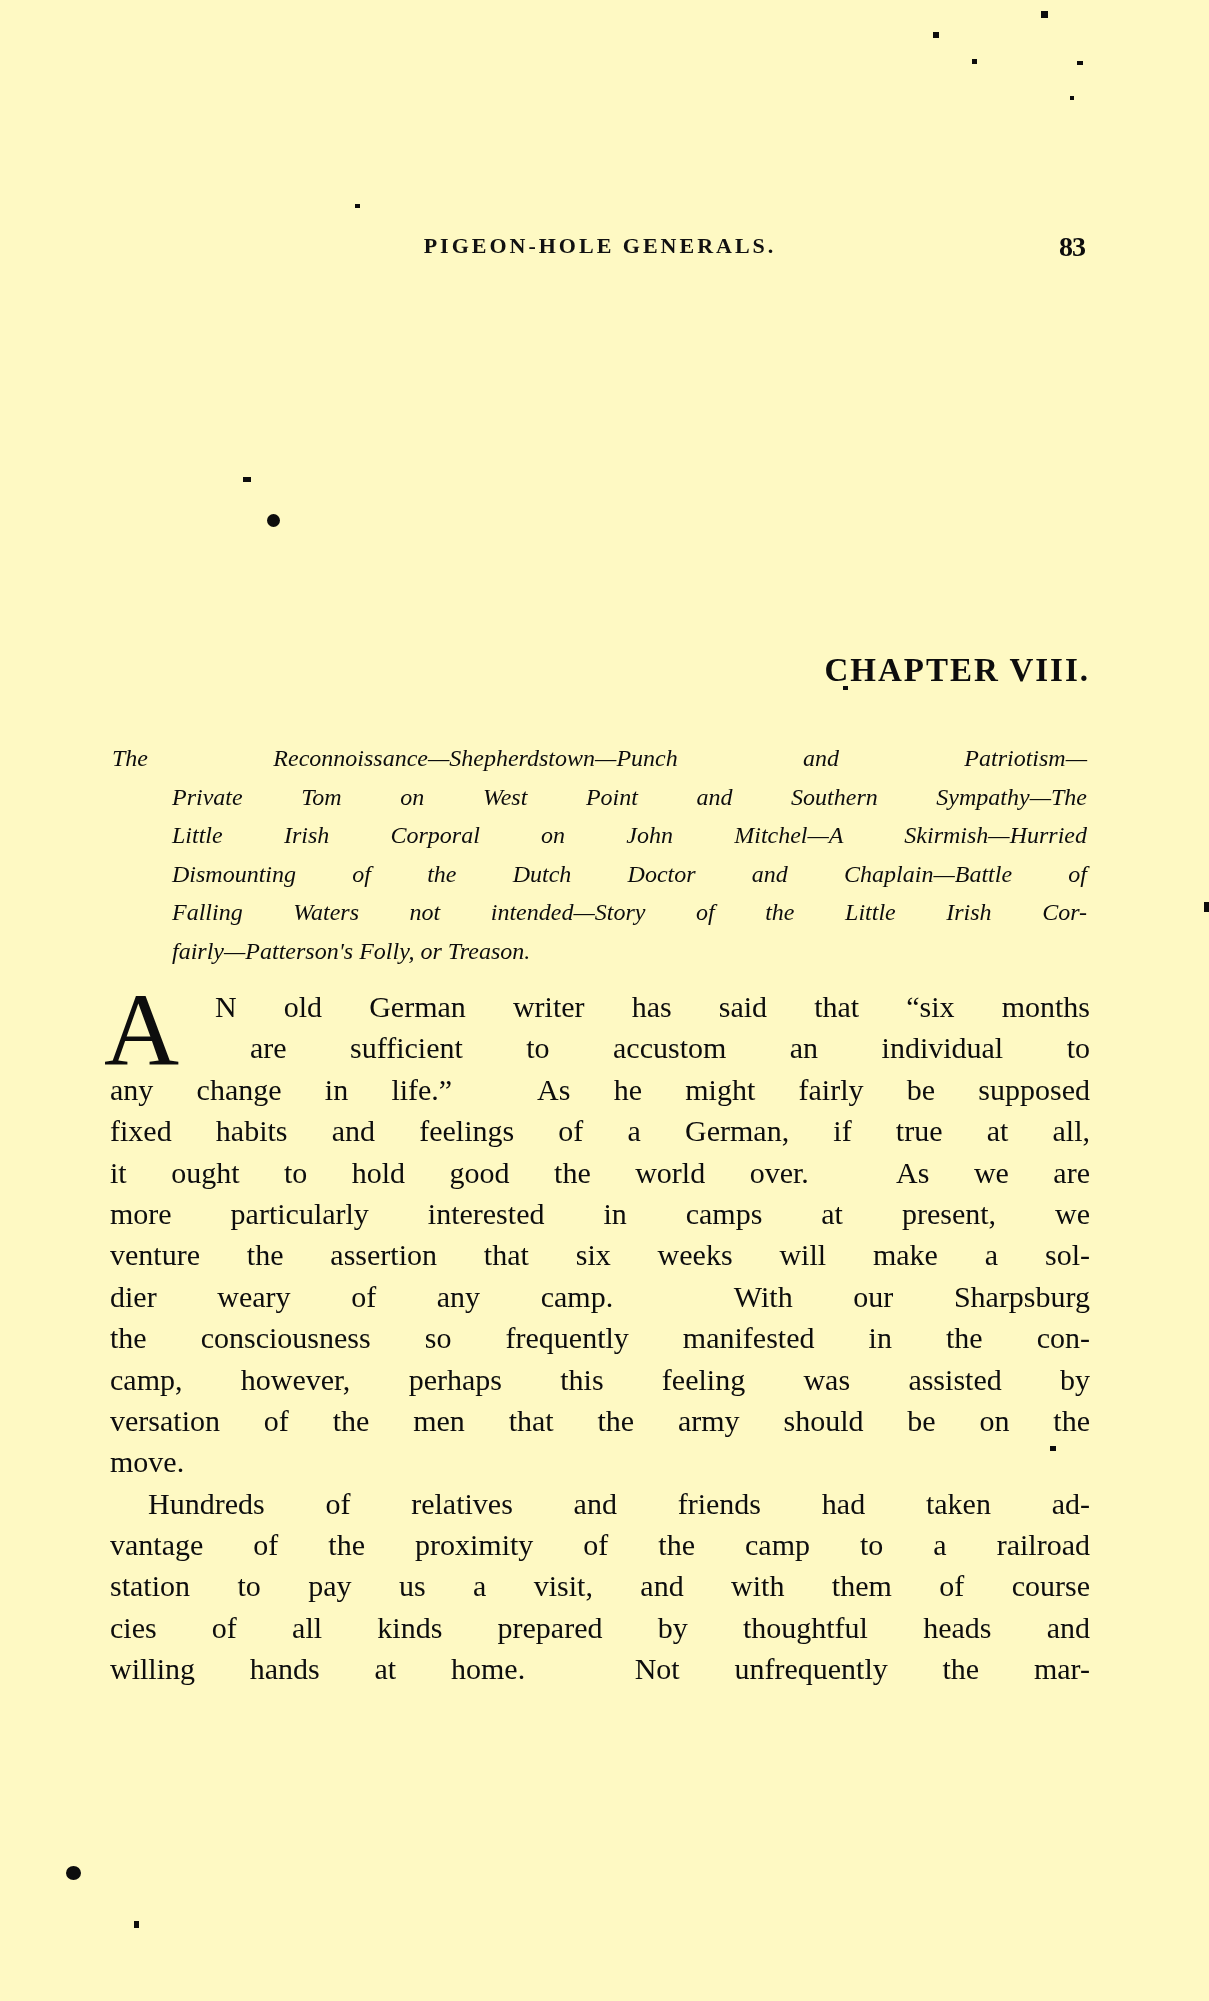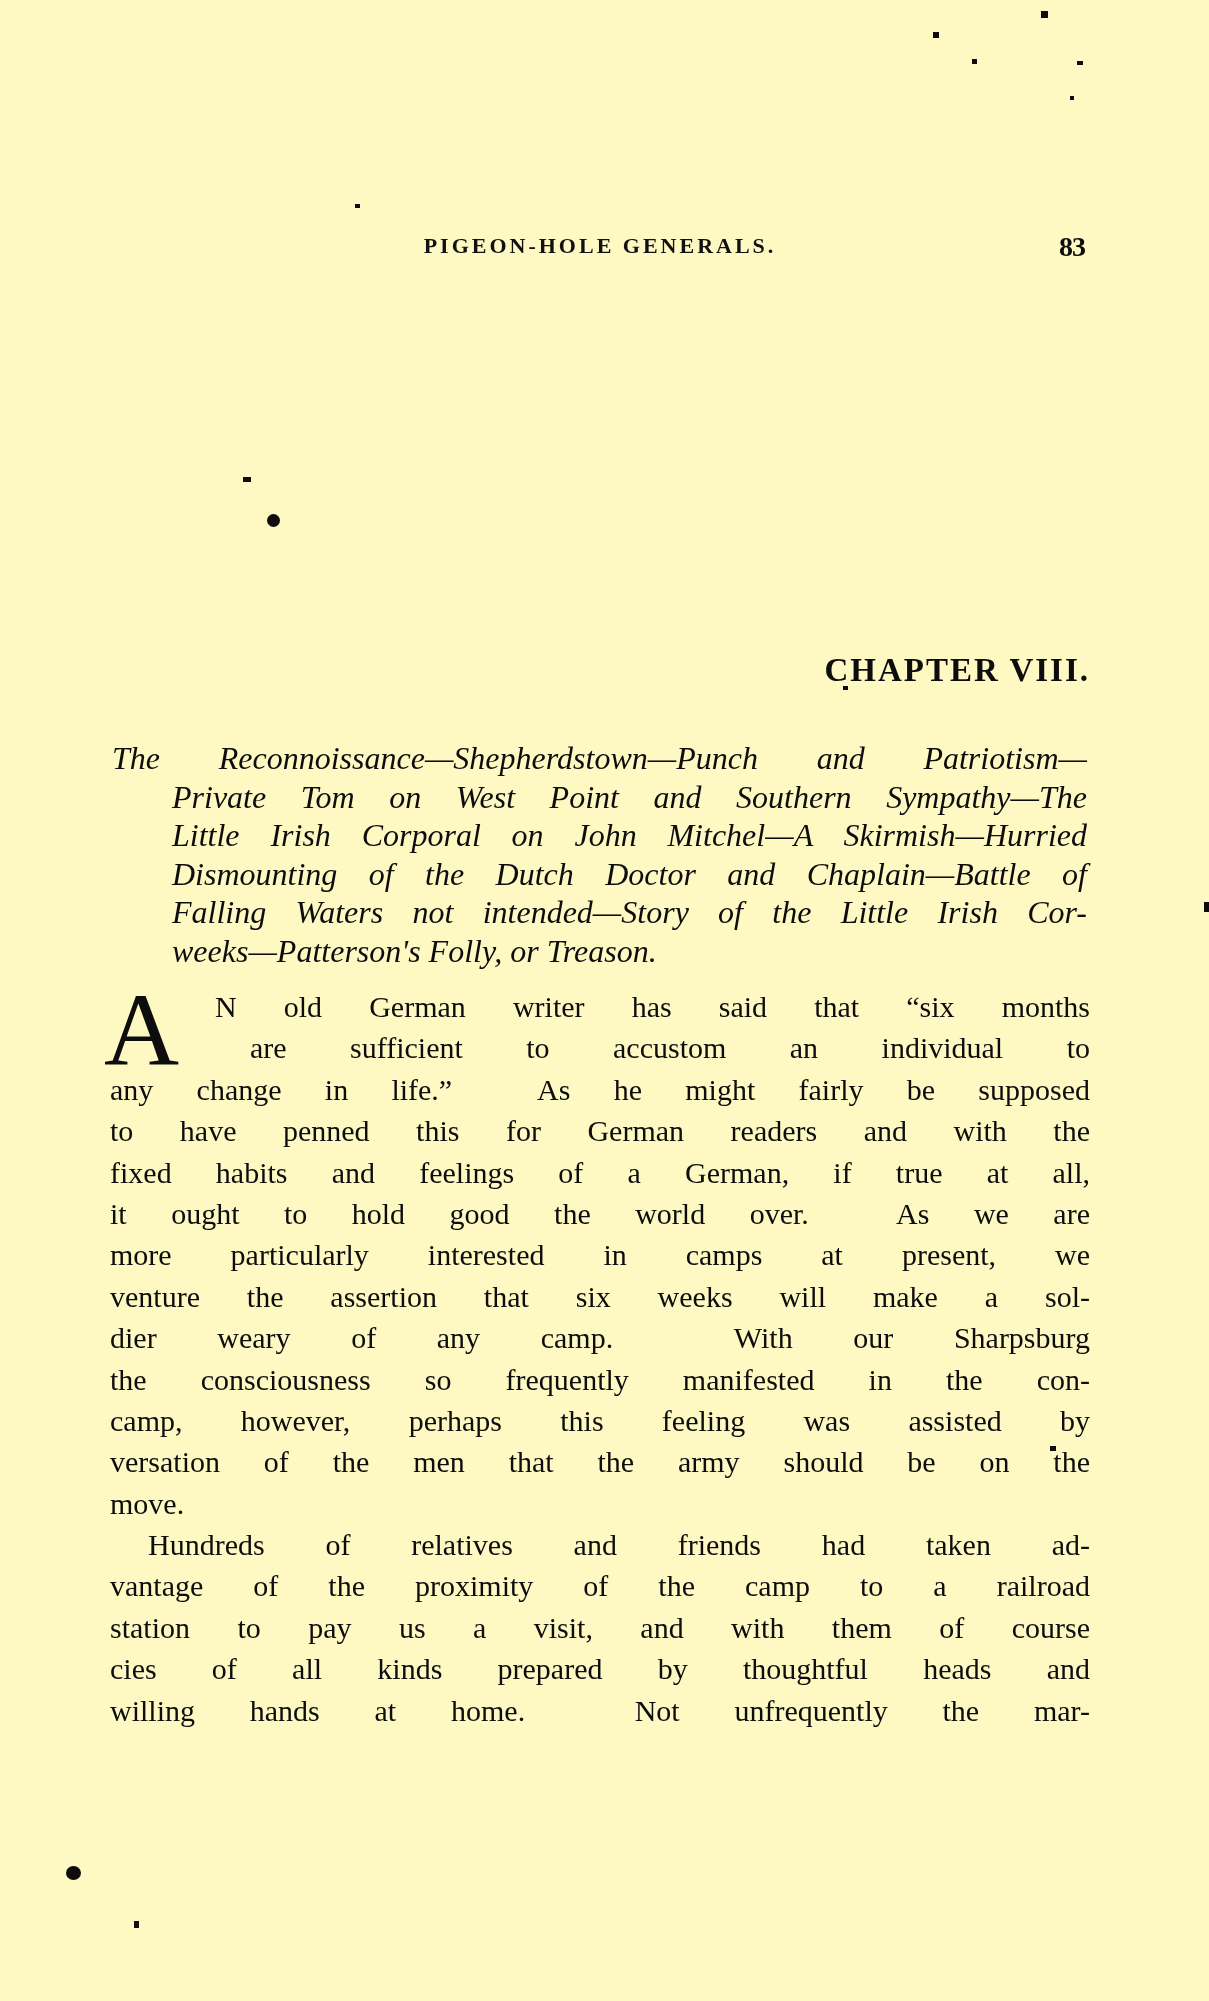--- a/index.html
+++ b/index.html
@@ -57,21 +57,21 @@
     letter-spacing: 2px;
   }
 
   
   .summary {
     position: absolute;
     top: 739px;
     left: 112px;
     width: 975px;
     font-style: italic;
-    font-size: 32px;
+    font-size: 24px;
   }
   .summary .sline {
     height: 38.5px;
     line-height: 38.5px;
     padding-left: 60px;
   }
   .summary .sline.first {
     padding-left: 0;
   }
 
@@ -128,31 +128,30 @@
   </div>
 
   <div class="chapter-heading">CHAPTER VIII.</div>
 
   <div class="summary">
     <div class="sline first jline">The Reconnoissance—Shepherdstown—Punch and Patriotism—</div>
     <div class="sline jline">Private Tom on West Point and Southern Sympathy—The</div>
     <div class="sline jline">Little Irish Corporal on John Mitchel—A Skirmish—Hurried</div>
     <div class="sline jline">Dismounting of the Dutch Doctor and Chaplain—Battle of</div>
     <div class="sline jline">Falling Waters not intended—Story of the Little Irish Cor-</div>
-    <div class="sline lline">weeks—Patterson's Folly, or Treason.</div>
+    <div class="sline lline">fairly—Patterson's Folly, or Treason.</div>
   </div>
 
   <div class="bodytext">
 
     <div class="para1">
       <span class="dropcap">A</span>
       <div class="bline jline dc-line1">N old German writer has said that “six months</div>
       <div class="bline jline dc-line2">are sufficient to accustom an individual to</div>
       <div class="bline jline">any change in life.”&nbsp; As he might fairly be supposed</div>
-      <div class="bline jline">to have penned this for German readers and with the</div>
       <div class="bline jline">fixed habits and feelings of a German, if true at all,</div>
       <div class="bline jline">it ought to hold good the world over.&nbsp; As we are</div>
       <div class="bline jline">more particularly interested in camps at present, we</div>
       <div class="bline jline">venture the assertion that six weeks will make a sol-</div>
       <div class="bline jline">dier weary of any camp.&nbsp; With our Sharpsburg</div>
       <div class="bline jline">the consciousness so frequently manifested in the con-</div>
       <div class="bline jline">camp, however, perhaps this feeling was assisted by</div>
       <div class="bline jline">versation of the men that the army should be on the</div>
       <div class="bline lline">move.</div>
     </div>

